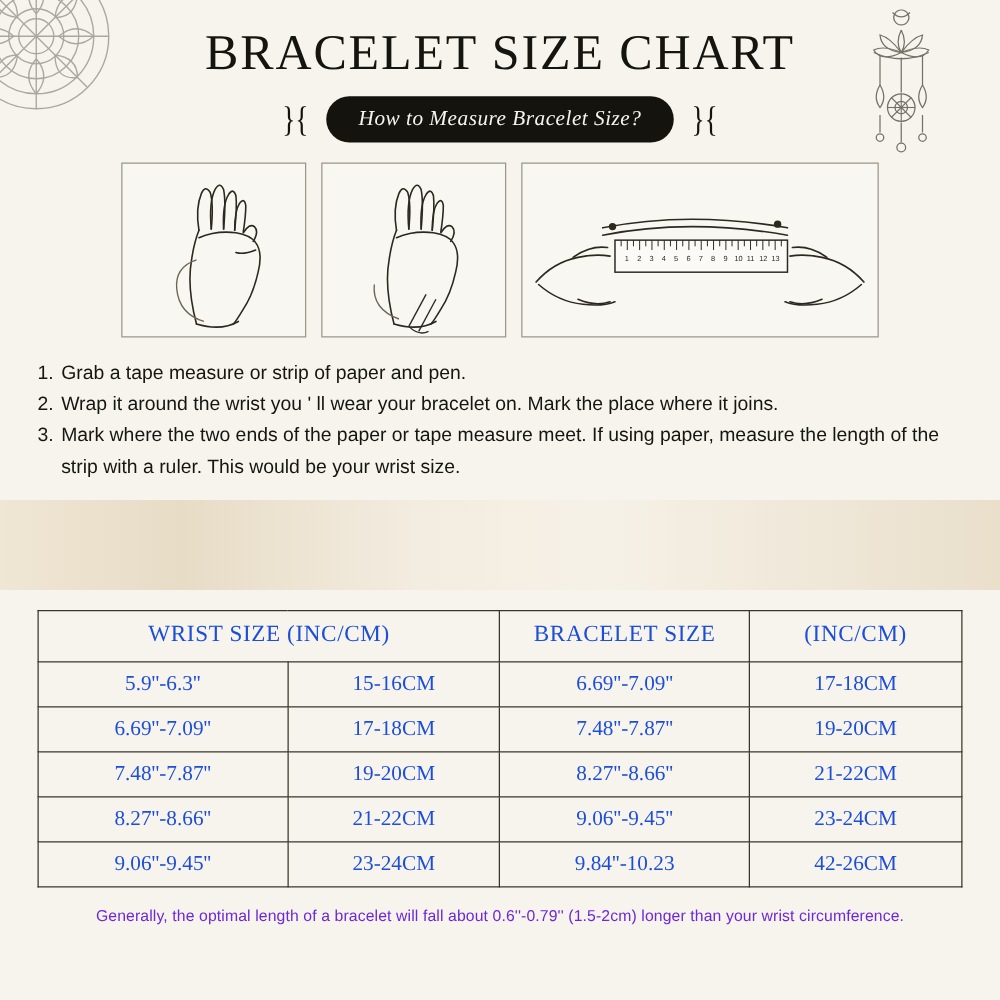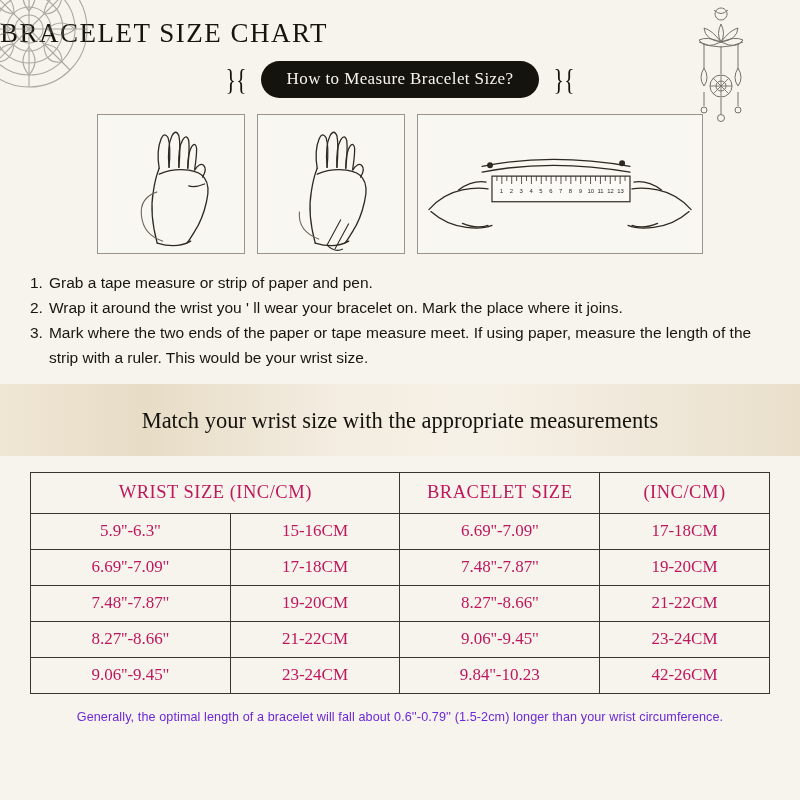--- a/index.html
+++ b/index.html
@@ -36,23 +36,23 @@
     position: absolute;
     right: 24px;
     top: 2px;
     width: 110px;
     height: 130px;
     opacity: 0.85;
   }
 
   
   .title {
-    text-align: left;
+    text-align: center;
     font-family: "Liberation Serif", serif;
-    font-size: 27px;
+    font-size: 40px;
     letter-spacing: 1.5px;
     padding-top: 18px;
     font-weight: 400;
     color: #15140e;
   }
 
   
   .subtitle-row {
     display: flex;
     align-items: center;
@@ -62,20 +62,21 @@
   }
   .pill {
     background: #14130d;
     color: #f7f4ee;
     border-radius: 20px;
     padding: 8px 26px 9px 26px;
     font-family: "Liberation Serif", serif;
     font-size: 17px;
     letter-spacing: 0.4px;
     white-space: nowrap;
+    font-style: italic;
   }
   .flourish {
     font-family: "Liberation Serif", serif;
     font-size: 22px;
     color: #14130d;
     line-height: 1;
     transform: scaleY(1.3);
   }
 
   
@@ -125,21 +126,21 @@
     text-align: center;
   }
 
   
   table.size-table {
     margin: 16px auto 0 auto;
     width: 740px;
     border-collapse: collapse;
     font-family: "Liberation Serif", serif;
     font-size: 17px;
-    color: #be185d;
+    color: #1d4ed8;
   }
   table.size-table th,
   table.size-table td {
     border: 1px solid #3a362c;
     text-align: center;
     padding: 7px 4px 8px 4px;
     font-weight: 400;
   }
   table.size-table thead th {
     font-size: 18.5px;
@@ -357,21 +358,20 @@
       <span class="num">2.</span>
       <span class="txt">Wrap it around the wrist you ' ll wear your bracelet on. Mark the place where it joins.</span>
     </div>
     <div class="step">
       <span class="num">3.</span>
       <span class="txt">Mark where the two ends of the paper or tape measure meet. If using paper, measure the length of the strip with a ruler. This would be your wrist size.</span>
     </div>
   </div>
 
   <div class="banner">
-    <div>Match your wrist size with the appropriate measurements</div>
   </div>
 
   <table class="size-table">
     <colgroup>
       <col class="col-a">
         <col class="col-b">
         <col class="col-c">
         <col class="col-d">
     </colgroup>
     <thead>

